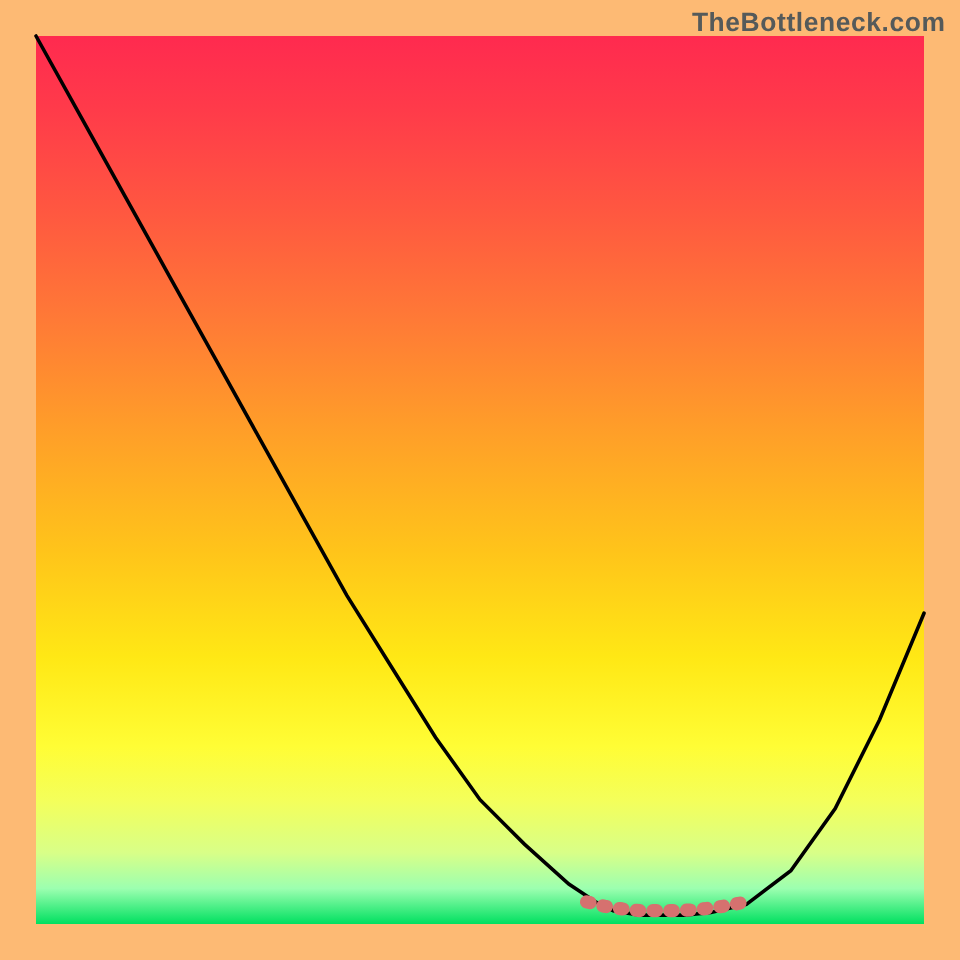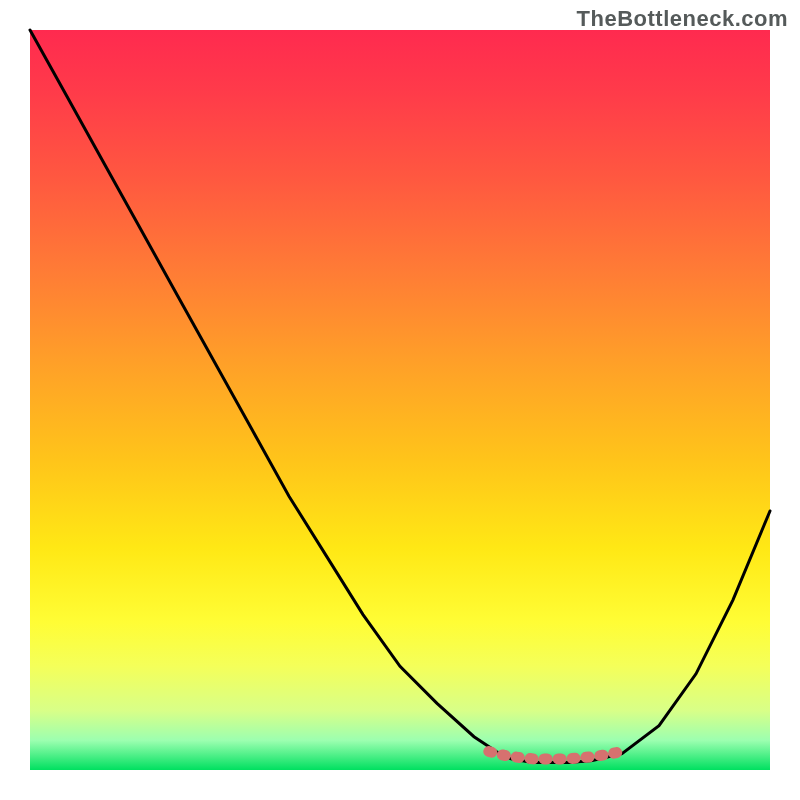--- a/index.html
+++ b/index.html
@@ -1,21 +1,21 @@
 <!DOCTYPE html>
 <html><head>
 <meta charset="utf-8">
 <style>
   * { margin: 0; padding: 0; box-sizing: border-box; }
   html, body { width: 800px; height: 800px; overflow: hidden; background: #000; }
   .frame {
     position: relative;
     width: 800px;
     height: 800px;
-    background: #ffffff;
+    background: #fdba74;
   }
   .watermark {
     position: absolute;
     top: 6px;
     right: 12px;
     font-family: Arial, Helvetica, sans-serif;
     font-size: 22px;
     font-weight: 600;
     color: #555a5a;
     letter-spacing: 0.5px;

